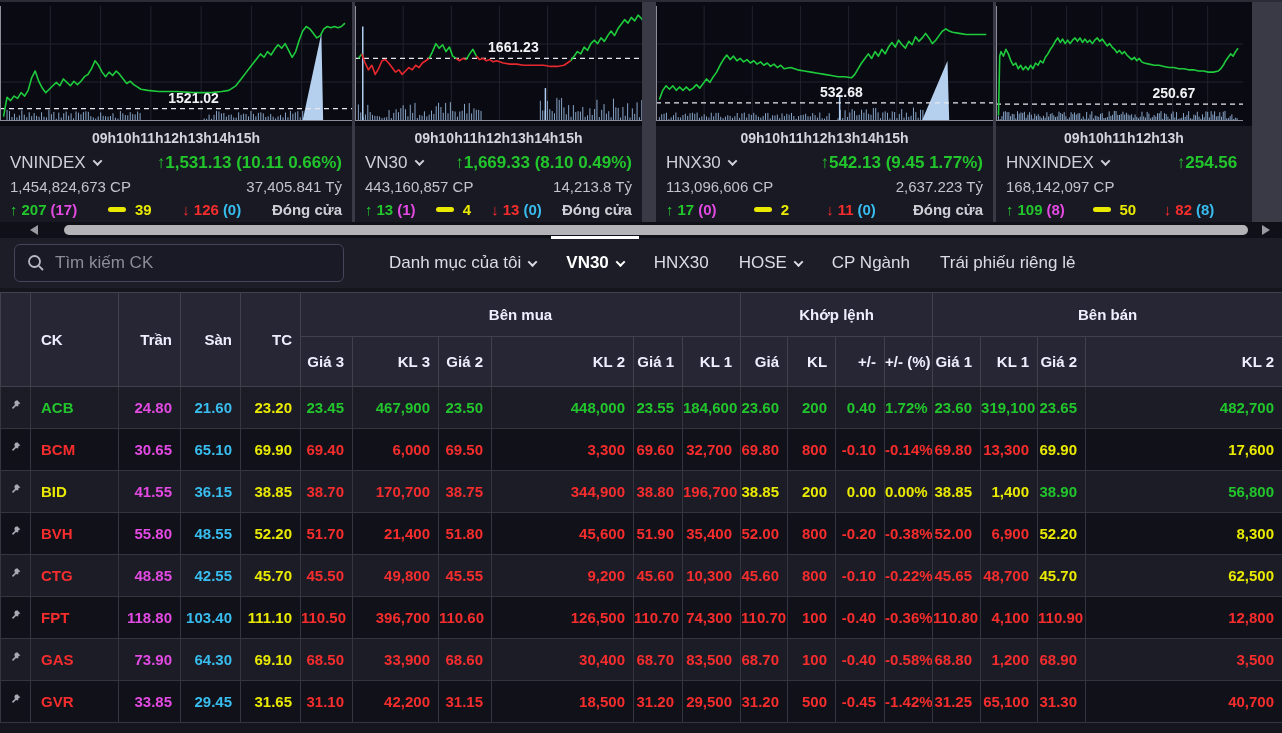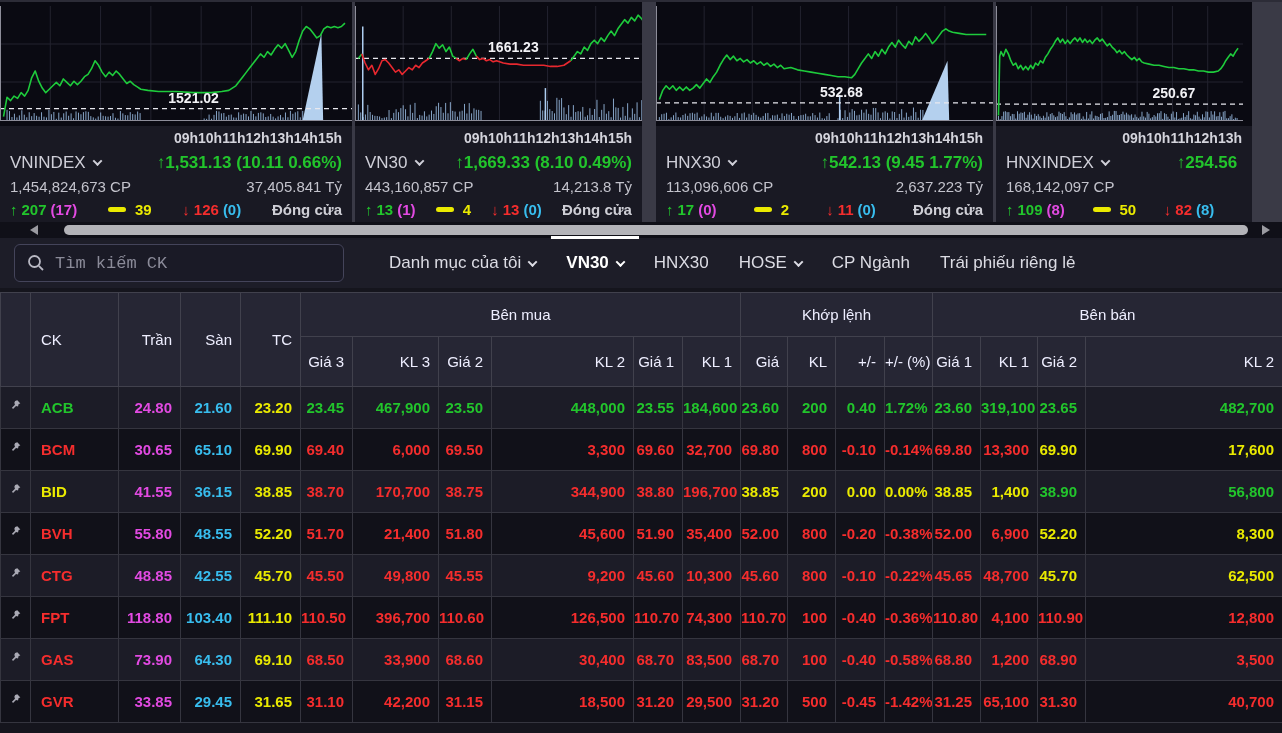--- a/index.html
+++ b/index.html
@@ -6,21 +6,21 @@
     --ceil:#e24ae2; --floor:#38bdee; --ref:#eaea00; --up:#22c52c; --down:#f52d2d;
     --blue:#2fb5f0; --txt:#d6d6de; --pagebg:#15151d;
   }
   *{box-sizing:border-box;margin:0;padding:0}
   html,body{width:1282px;height:733px;overflow:hidden;background:var(--pagebg);
     font-family:"Liberation Sans",sans-serif;-webkit-font-smoothing:antialiased}
   
   .panels{display:flex;gap:3px;background:#3a3a46;height:222px;width:1282px;overflow:hidden;border-top:2px solid #2c2c37}
   .panel{background:#191923;flex:0 0 auto;display:flex;flex-direction:column;overflow:hidden}
   .chart-wrap{height:124px;background:#0a0a12}
-  .axis{height:24px;display:flex;justify-content:flex-end;align-items:center;padding:0 10px;
+  .axis{height:24px;display:flex;justify-content:center;align-items:center;padding:0 10px;
     font-size:14px;font-weight:bold;color:#d4d4dc}
   .prow{display:flex;justify-content:space-between;align-items:center;padding:0 10px;white-space:nowrap}
   .name-row{height:27px;font-size:17px;color:#cfcfd8}
   .pname{display:inline-flex;align-items:center;cursor:pointer}
   .pquote{font-weight:bold;font-size:17px;color:var(--up)}
   .vol-row{height:22px;font-size:15px;color:#c3c3cc}
   .stats-row{height:25px;font-size:15px;font-weight:bold}
   .sgroup{display:inline-flex;align-items:center;gap:4px}
   .cu{color:var(--ceil)} .cf{color:var(--floor)} .cr{color:var(--ref)}
   .up{color:var(--up)} .dn{color:var(--down)}
@@ -32,30 +32,30 @@
   .hscroll{position:relative;height:16px;background:#101018;width:1282px}
   .hthumb{position:absolute;top:3px;left:64px;right:34px;height:10px;border-radius:5px;background:#b3b3b8}
   .sarrow{position:absolute;top:3px;width:0;height:0;border-style:solid}
   .sarrow.left{left:30px;border-width:5px 8px 5px 0;border-color:transparent #9a9aa0 transparent transparent}
   .sarrow.right{right:12px;border-width:5px 0 5px 8px;border-color:transparent transparent transparent #9a9aa0}
   
   .toolbar{height:54px;background:#1d1d28;display:flex;align-items:center;padding:0 14px;gap:0;border-bottom:4px solid var(--pagebg)}
   .search{display:flex;align-items:center;gap:10px;width:330px;height:38px;border:1px solid #44445a;
     border-radius:6px;background:#1a1a26;padding:0 12px;margin-right:30px}
   .search input{flex:1;background:transparent;border:none;outline:none;color:#3b82f6;font-size:17px;
-    font-family:Liberation Mono, monospace}
+    font-family:Liberation Sans, sans-serif}
   .search input::placeholder{color:#8b8b99}
   .tabs{display:flex;align-items:stretch;height:54px;flex:1}
   .tab{position:relative;display:flex;align-items:center;padding:0 15px;font-size:17px;color:#dcdce4;cursor:pointer}
   .tab.active{color:#ffffff;font-weight:bold}
   .tab.active::before{content:"";position:absolute;top:0;left:0;right:0;height:3px;background:#fff}
   
   table{border-collapse:collapse;table-layout:fixed;width:1282px;font-size:15px}
   th,td{border:1px solid #35353f;overflow:hidden;white-space:nowrap}
-  thead th{background:#262634;color:#eef;font-weight:normal;border-color:#41414d}
+  thead th{background:#262634;color:#eef;font-weight:bold;border-color:#41414d}
   thead tr.grp th{height:44px}
   thead tr.sub th{height:50px;text-align:right;padding-right:8px}
   thead tr.sub th.ctr{text-align:center;padding-right:4px;line-height:1.15}
   th.lft{text-align:left;padding-left:10px}
   th.rgt{text-align:right;padding-right:8px}
   tbody td{height:42px;font-weight:bold}
   tbody tr:nth-child(odd) td{background:#1c1c27}
   tbody tr:nth-child(even) td{background:#111119}
   td.band{background-image:linear-gradient(rgba(200,200,240,0.09),rgba(200,200,240,0.09))}
   td.num{text-align:right;padding-right:8px}

